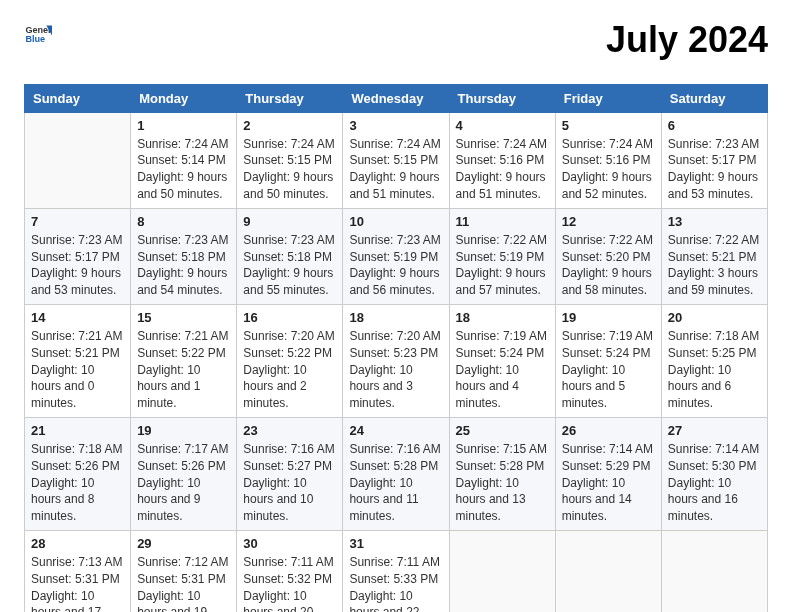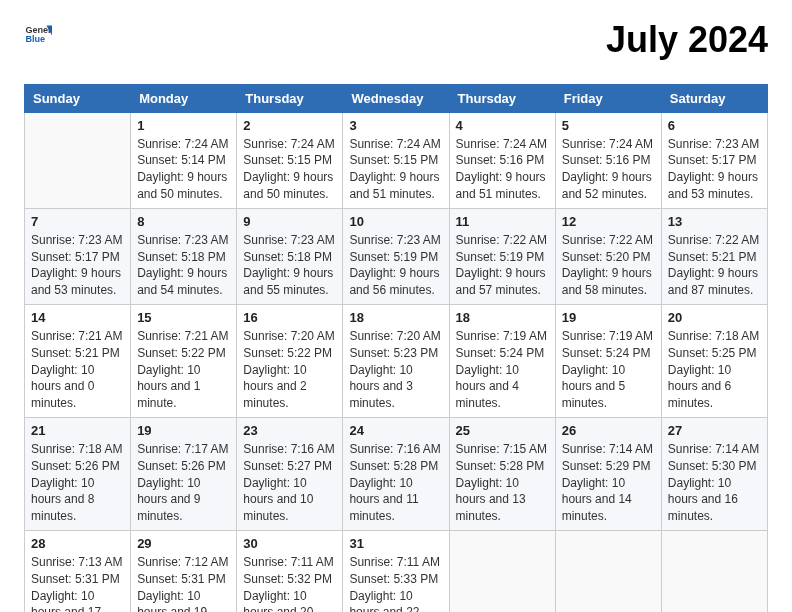--- a/index.html
+++ b/index.html
@@ -212,21 +212,21 @@
           <div>Sunrise: 7:22 AM</div>
           <div>Sunset: 5:20 PM</div>
           <div>Daylight: 9 hours and 58 minutes.</div>
         </div>
       </td>
         <td>
         <span class="day-number">13</span>
         <div class="day-info">
           <div>Sunrise: 7:22 AM</div>
           <div>Sunset: 5:21 PM</div>
-          <div>Daylight: 9 hours and 87 minutes.</div>
+          <div>Daylight: 3 hours and 59 minutes.</div>
         </div>
       </td>
       </tr>
       <tr>
         <td>
         <span class="day-number">14</span>
         <div class="day-info">
           <div>Sunrise: 7:21 AM</div>
           <div>Sunset: 5:21 PM</div>
           <div>Daylight: 10 hours and 0 minutes.</div>

